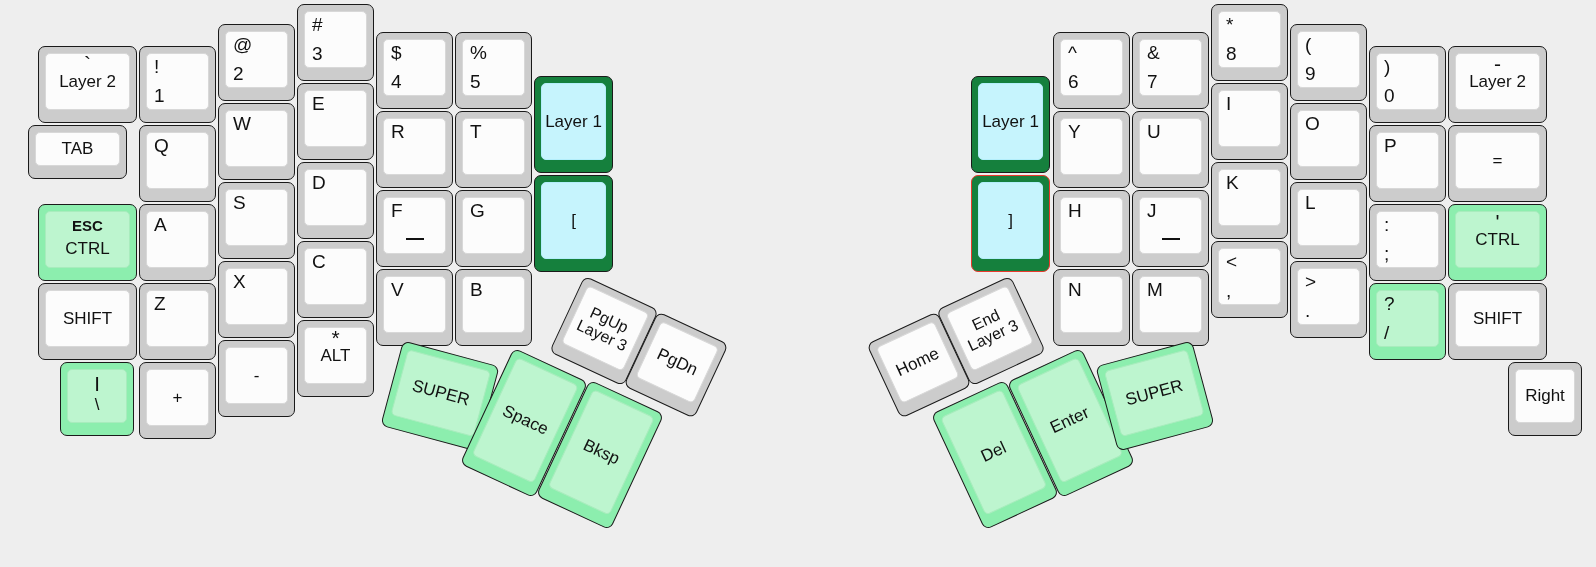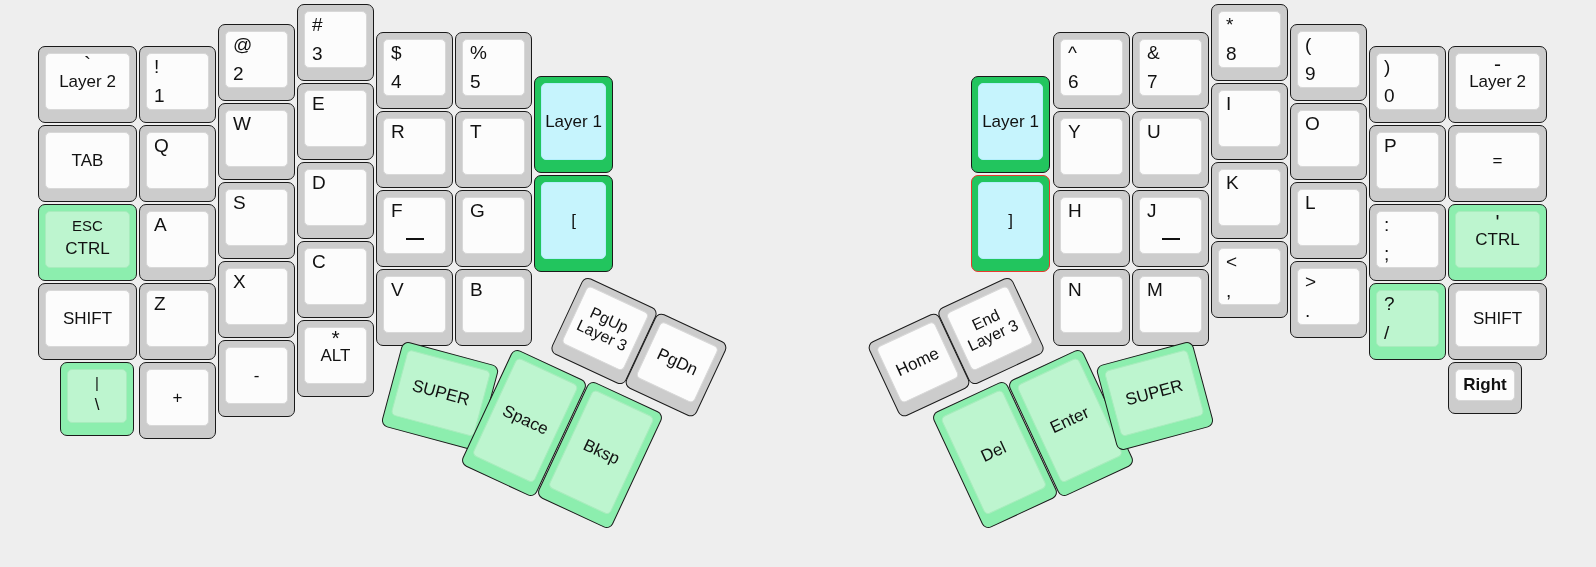--- a/index.html
+++ b/index.html
@@ -28,42 +28,42 @@
     position: relative;
     width: 100%;
     height: 100%;
     background: #fcfcfc;
     border: 1px solid #d8d8d8;
     border-radius: 5px;
   }
   
   .key.green { background: #8ceeae; border-color: #1a1a1a; }
   .key.green .cap { background: #bdf5cf; border-color: #a8ecbd; }
-  .key.blue  { background: #22c55e; border-color: #1a1a1a; }
+  .key.blue  { background: #15803d; border-color: #1a1a1a; }
   .key.blue  .cap { background: #c6f4fd; border-color: #b3eefb; }
   .key.selected { border-color: #e8392c; }
 
   
   .lg {
     position: absolute;
     color: #111111;
     line-height: 1.05;
     white-space: pre;
     pointer-events: none;
   }
   .lg.tl { top: 3px;  left: 7px;  font-size: 19px; text-align: left; }
   .lg.bl { bottom: 3px; left: 7px; font-size: 19px; text-align: left; }
   .lg.c  {
     left: 0; right: 0; top: 50%;
     transform: translateY(-50%);
     text-align: center; font-size: 17px;
   }
   .lg.ct {
     left: 0; right: 0; top: 10%;
-    text-align: center; font-size: 15px;
+    text-align: center; font-size: 15px; font-weight: bold;
   }
   .lg.cb {
     left: 0; right: 0; bottom: 16%;
     text-align: center; font-size: 17px;
   }
   .lg.c2 {
     left: 0; right: 0; top: 50%;
     transform: translateY(-50%);
     text-align: center; font-size: 16px;
   }
@@ -83,21 +83,21 @@
 </head>
 <body>
 
 <div id="board">
     <div class="key" style="left: 38px; top: 46px; width: 99px; height: 77px;">
       <div class="cap">
         <div class="lg tick">`</div>
         <div class="lg c">Layer 2</div>
       </div>
     </div>
-    <div class="key" style="left: 38px; top: 125px; width: 99px; height: 77px;">
+    <div class="key" style="left: 28px; top: 125px; width: 99px; height: 54px;">
       <div class="cap">
         <div class="lg c">TAB</div>
       </div>
     </div>
     <div class="key green" style="left: 38px; top: 204px; width: 99px; height: 77px;">
       <div class="cap">
         <div class="lg ct">ESC</div>
         <div class="lg cb">CTRL</div>
       </div>
     </div>
@@ -405,21 +405,21 @@
       <div class="cap">
         <div class="lg tick">'</div>
         <div class="lg c">CTRL</div>
       </div>
     </div>
     <div class="key" style="left: 1448px; top: 283px; width: 99px; height: 77px;">
       <div class="cap">
         <div class="lg c">SHIFT</div>
       </div>
     </div>
-    <div class="key" style="left: 1448px; top: 362px; width: 74px; height: 52px; font-weight: bold;">
+    <div class="key" style="left: 1508px; top: 362px; width: 74px; height: 74px;">
       <div class="cap">
         <div class="lg c">Right</div>
       </div>
     </div>
     <div class="key" style="left: 880px; top: 324px; width: 78px; height: 82px; transform: rotate(-25deg); transform-origin: 50% 50%;">
       <div class="cap">
         <div class="lg c">Home</div>
       </div>
     </div>
     <div class="key" style="left: 950px; top: 289px; width: 82px; height: 84px; transform: rotate(-25deg); transform-origin: 50% 50%;">

